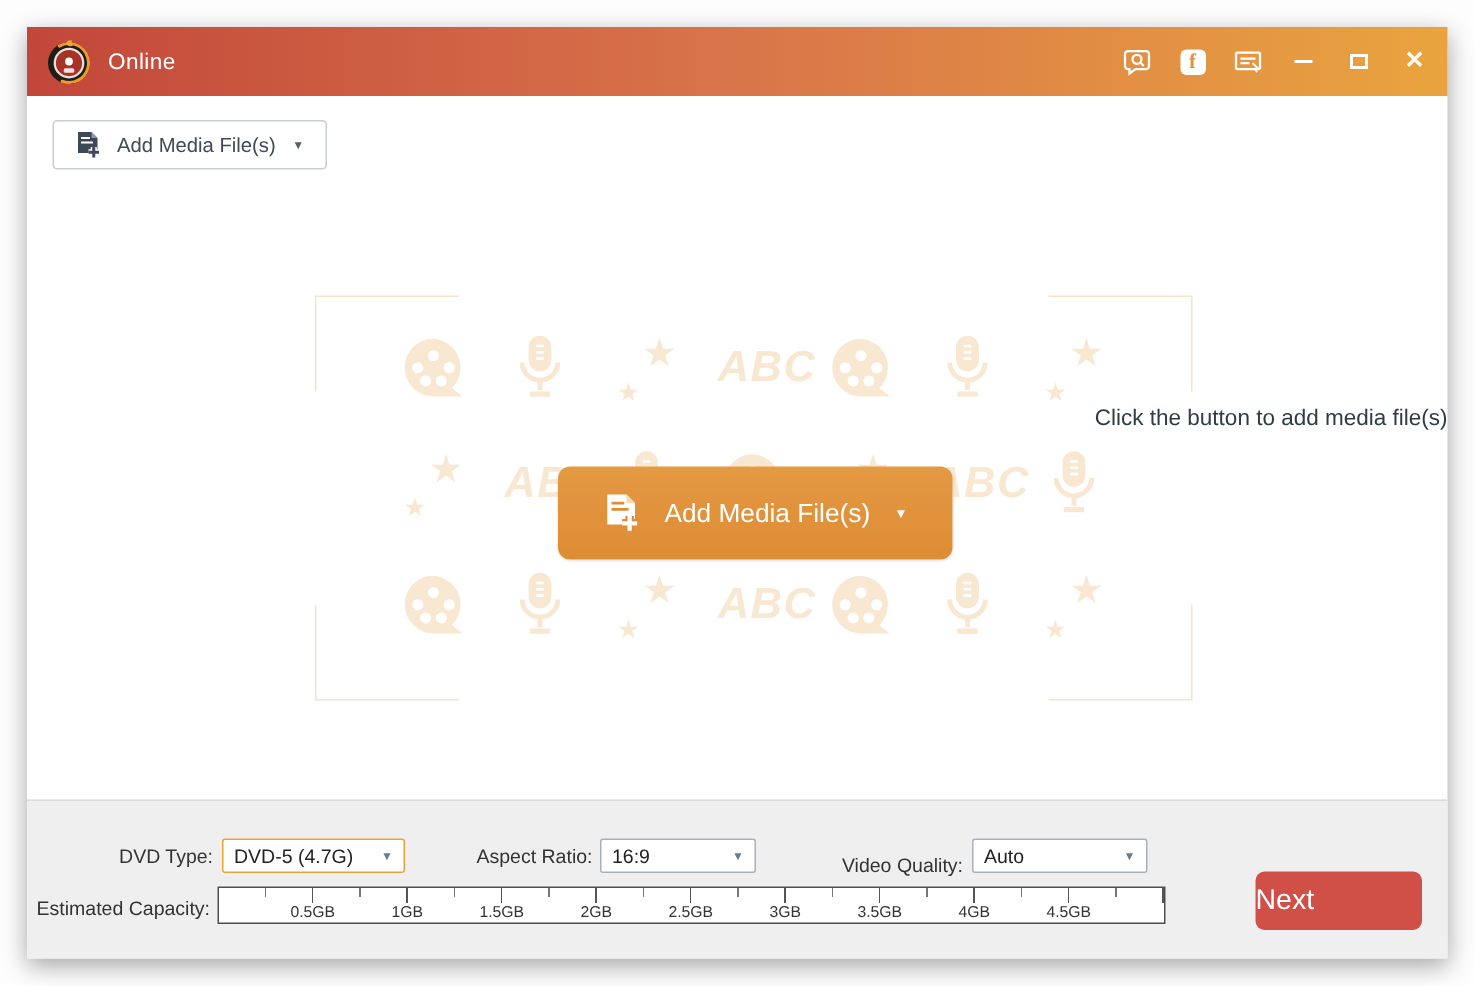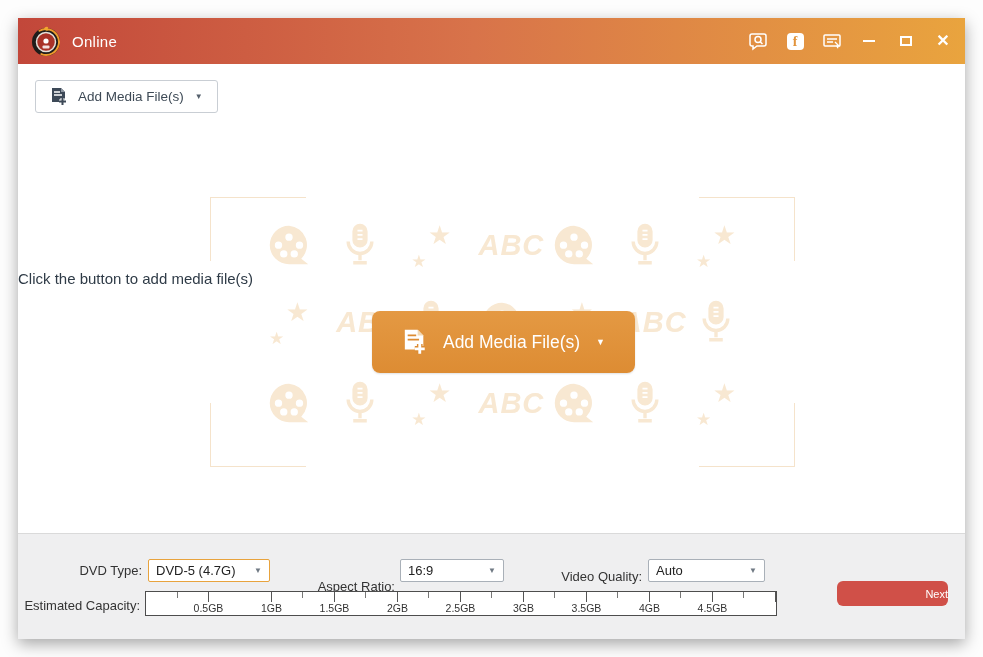--- a/index.html
+++ b/index.html
@@ -45,21 +45,21 @@
 
   .wm-row { position:absolute; left:55px; right:55px; display:flex; justify-content:space-between; align-items:center; }
   .wm-row1 { top:26px; } .wm-row2 { top:103px; } .wm-row3 { top:184px; }
   .wm { color:#f8e8d2; width:48px; text-align:center; }
   .wm-abc { font-size:29px; font-weight:bold; font-style:italic; letter-spacing:1px; }
   .wm-stars { position:relative; height:42px; }
   .wm-stars .s1 { position:absolute; right:4px; top:-4px; font-size:26px; }
   .wm-stars .s2 { position:absolute; left:4px; bottom:-6px; font-size:17px; }
   .wm svg { display:block; margin:0 auto; }
 
-  .hint { position:absolute; left:0; right:0; top:252px; text-align:left; font-size:15px; color:#2f3b47; }
+  .hint { position:absolute; left:0; right:0; top:252px; text-align:right; font-size:15px; color:#2f3b47; }
 
   .big-add-btn {
     position:absolute; left:354px; top:293px; width:263px; height:62px; border-radius:8px;
     background:linear-gradient(#e49943,#dd8c33);
     display:flex; align-items:center; justify-content:center; gap:14px;
     color:#ffffff; font-size:17.5px; cursor:pointer; box-shadow:0 1px 2px rgba(0,0,0,.12);
   }
   .caret-white { font-size:9px; color:#ffffff; margin-left:2px; }
 
   
@@ -80,23 +80,23 @@
     background:#ffffff; border:1px solid #4d4d4d;
   }
   .cap-ruler::before { content:""; position:absolute; top:0; left:0; right:0; height:6px;
     background:repeating-linear-gradient(to right, transparent 0 30.5px, #777777 30.5px 31.5px); }
   .cap-ruler::after  { content:""; position:absolute; top:0; left:0; right:0; height:10px;
     background:repeating-linear-gradient(to right, transparent 0 62px, #555555 62px 63px); }
   .cap-labels { position:absolute; left:31px; right:0; bottom:1px; display:flex; }
   .cap-labels span { width:63px; text-align:center; font-size:10.5px; color:#333333; }
 
   .next-btn {
-    position:absolute; left:819px; top:47px; width:111px; height:25px; border-radius:6px;
-    background:#d05048; color:#ffffff; font-size:11px;
-    display:flex; align-items:center; justify-content:flex-end; cursor:pointer;
+    position:absolute; left:819px; top:47px; width:111px; height:39px; border-radius:6px;
+    background:#d05048; color:#ffffff; font-size:19px;
+    display:flex; align-items:center; justify-content:flex-start; cursor:pointer;
   }
 </style>
 </head>
 <body>
 
 <div class="window">
 
   <div class="titlebar">
     <svg class="logo" viewBox="0 0 32 32">
       <circle cx="16" cy="17" r="14" fill="#1f1c1a"></circle>
@@ -289,21 +289,21 @@
     <span class="caret-white">▼</span>
   </div>
 
   <div class="footer">
     <div class="f-label" style="left:0; width:124px; top:29px;">DVD Type:</div>
     <div class="combo hl" style="left:130px; top:25px; width:122px;">
       <span>DVD-5 (4.7G)</span>
       <span class="cc">▼</span>
     </div>
 
-    <div class="f-label" style="left:280px; width:97px; top:29px;margin-top:16px;">Aspect Ratio:</div>
+    <div class="f-label" style="left:280px; width:97px; top:29px;">Aspect Ratio:</div>
     <div class="combo" style="left:382px; top:25px; width:104px;">
       <span>16:9</span>
       <span class="cc">▼</span>
     </div>
 
     <div class="f-label" style="left:524px; width:100px; top:35px;">Video Quality:</div>
     <div class="combo" style="left:630px; top:25px; width:117px;">
       <span>Auto</span>
       <span class="cc">▼</span>
     </div>

